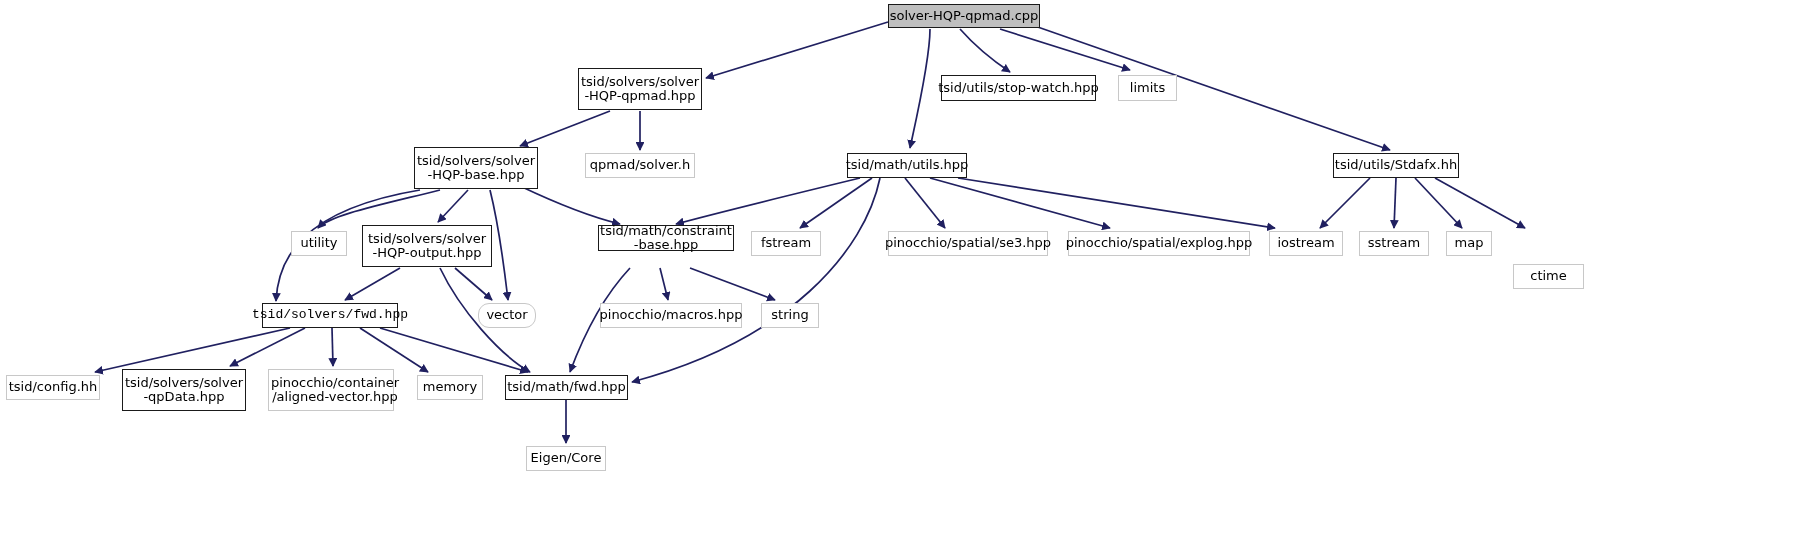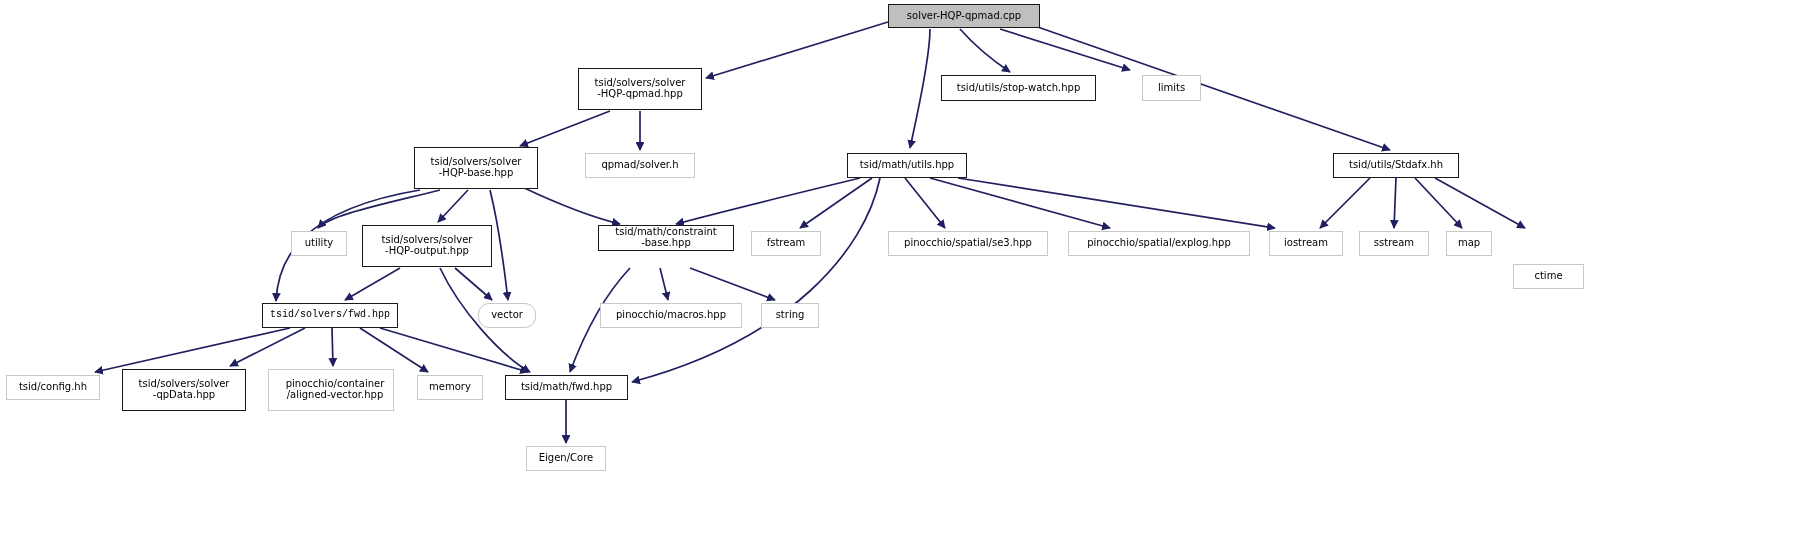--- a/index.html
+++ b/index.html
@@ -1,21 +1,21 @@
 <!DOCTYPE html>
 <html><head>
 <meta charset="utf-8">
 <style>
   html,body{margin:0;padding:0;background:#ffffff;}
   body{font-family:"DejaVu Sans","Liberation Sans",sans-serif;}
   #graph{position:relative;width:1797px;height:544px;background:#ffffff;overflow:hidden;}
   #edges{position:absolute;left:0;top:0;width:1797px;height:544px;pointer-events:none;}
   .node{position:absolute;box-sizing:border-box;display:flex;align-items:center;
         justify-content:center;text-align:center;background:#ffffff;
-        font-size:10px;line-height:1.08;color:#000000;white-space:pre;}
+        font-size:13px;line-height:1.08;color:#000000;white-space:pre;}
   .node.sys{border:1px solid #c8c8c8;}
   .node.proj{border:1.6px solid #1a1a1a;}
   .node.root{border:1.6px solid #1a1a1a;background:#bfbfbf;}
 </style>
 </head>
 <body>
 
 <div id="graph">
   <svg id="edges" viewBox="0 0 1797 544" xmlns="http://www.w3.org/2000/svg">
     <defs>
@@ -58,21 +58,21 @@
         <path d="M 360,328 L 428,372" marker-end="url(#arw)"></path>
         <path d="M 380,328 L 528,372" marker-end="url(#arw)"></path>
         <path d="M 566,400 L 566,443" marker-end="url(#arw)"></path>
       </g>
   </svg>
   <div id="node-layer">
       <div class="node root" style="left: 888px; top: 4px; width: 152px; height: 24px;">solver-HQP-qpmad.cpp</div>
       <div class="node proj" style="left: 578px; top: 68px; width: 124px; height: 42px;">tsid/solvers/solver
 -HQP-qpmad.hpp</div>
       <div class="node proj" style="left: 941px; top: 75px; width: 155px; height: 26px;">tsid/utils/stop-watch.hpp</div>
-      <div class="node sys" style="left: 1118px; top: 75px; width: 59px; height: 26px; margin-left: 24px;">limits</div>
+      <div class="node sys" style="left: 1118px; top: 75px; width: 59px; height: 26px;">limits</div>
       <div class="node proj" style="left: 414px; top: 147px; width: 124px; height: 42px;">tsid/solvers/solver
 -HQP-base.hpp</div>
       <div class="node sys" style="left: 585px; top: 153px; width: 110px; height: 25px;">qpmad/solver.h</div>
       <div class="node proj" style="left: 847px; top: 153px; width: 120px; height: 25px;">tsid/math/utils.hpp</div>
       <div class="node proj" style="left: 1333px; top: 153px; width: 126px; height: 25px; text-align: right;">tsid/utils/Stdafx.hh</div>
       <div class="node sys" style="left: 291px; top: 231px; width: 56px; height: 25px;">utility</div>
       <div class="node proj" style="left: 362px; top: 225px; width: 130px; height: 42px;">tsid/solvers/solver
 -HQP-output.hpp</div>
       <div class="node proj" style="left: 598px; top: 225px; width: 136px; height: 26px;">tsid/math/constraint
 -base.hpp</div>

